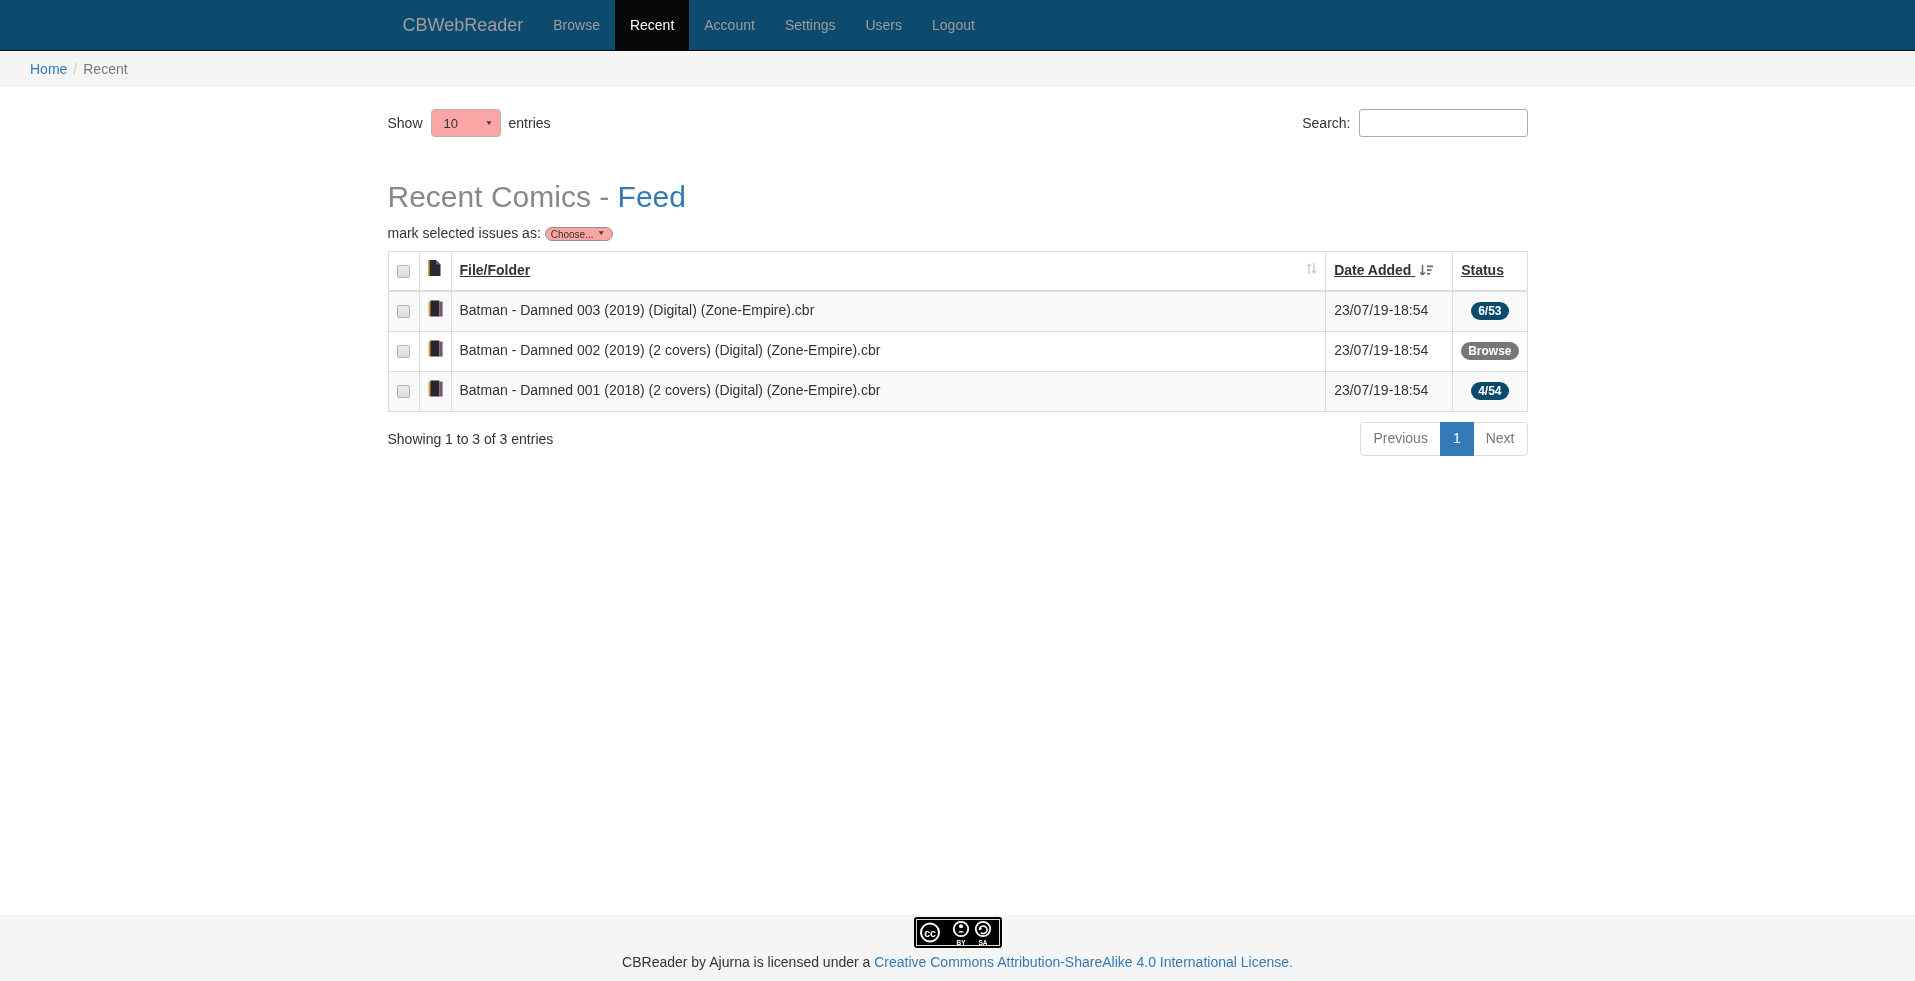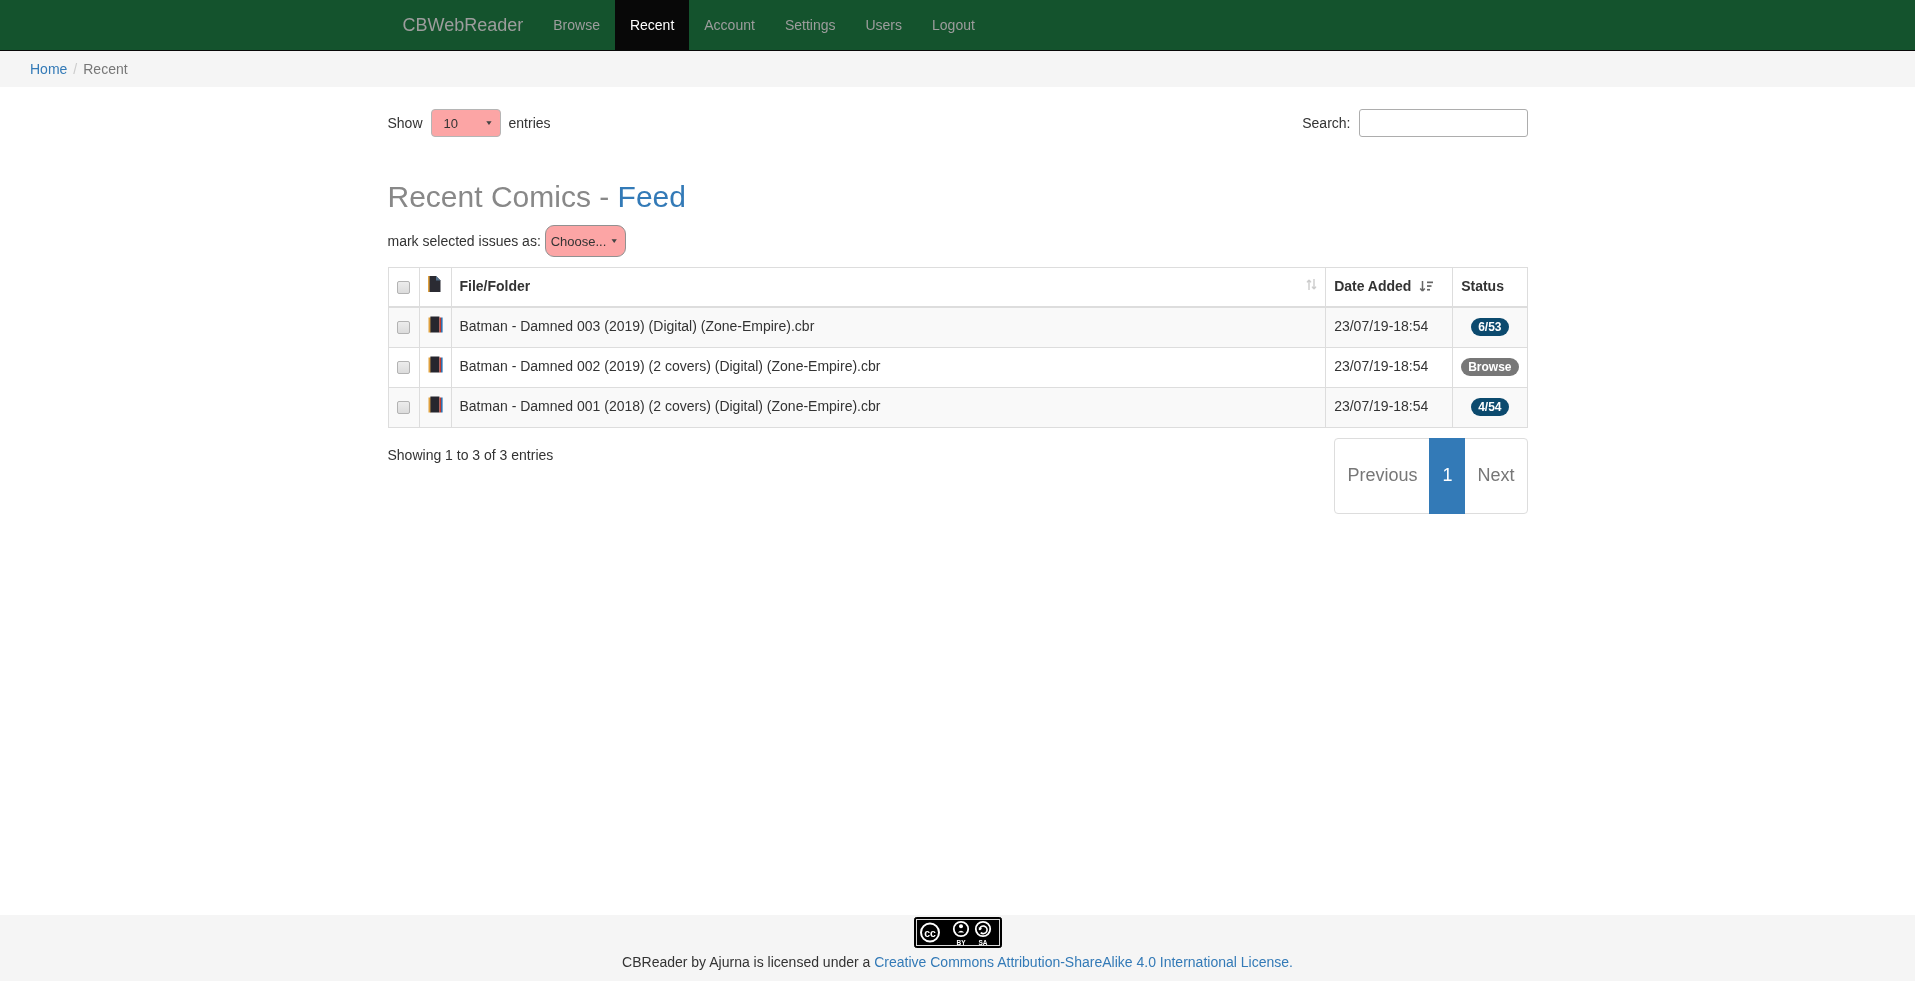--- a/index.html
+++ b/index.html
@@ -8,21 +8,21 @@
     font-family: "Liberation Sans", sans-serif;
     font-size: 14px;
     color: #333;
     background: #fff;
     min-height: 981px;
     position: relative;
   }
   a { color:#337ab7; text-decoration:none; }
 
   
-  .navbar { height:51px; background:#14532d; border-bottom:1px solid #080808;text-align:center; }
+  .navbar { height:51px; background:#0c4a6e; border-bottom:1px solid #080808;text-align:center; }
   .navbar-inner { width:1170px; margin:0 auto; padding:0 15px; display:flex; align-items:stretch; }
   .brand { color:#9d9d9d; font-size:18px; line-height:20px; padding:15px; white-space:nowrap; cursor:pointer; }
   .nav { display:flex; list-style:none; margin:0; padding:0; }
   .nav li { display:block; }
   .nav li span { display:block; color:#9d9d9d; padding:15px; font-size:14px; line-height:20px; cursor:pointer; }
   .nav li.active span { background:#080808; color:#fff; }
 
   
   .breadcrumb-bar { background:#f5f5f5; padding:8px 30px; line-height:20px; }
   .breadcrumb-bar .sep { color:#ccc; padding:0 6px; }
@@ -43,26 +43,26 @@
   select {
     appearance:none; -webkit-appearance:none; -moz-appearance:none;
     font-family:"Liberation Sans", sans-serif; background:#fca5a5; color:#333;
   }
   .len-select { width:70px; height:28px; border:1px solid #b5b5b5; border-radius:4px; font-size:13px; padding:3px 20px 3px 12px; }
   .search-input { width:169px; height:28px; border:1px solid #adadad; border-radius:3px; padding:4px 8px; font-size:13px; font-family:"Liberation Sans",sans-serif; }
 
   h2.page-title { font-size:30px; font-weight:400; color:#888; margin:43px 0 12px; line-height:1.1; }
 
   .mark-row { margin:0 0 10px; color:#333; }
-  .mark-select { height:32px; border:1px solid #919191; border-radius:9px; font-size:13px; padding:1px 18px 1px 5px; }
+  .mark-select { height:14px; border:1px solid #919191; border-radius:9px; font-size:10px; padding:1px 18px 1px 5px; }
 
   
   table.comics { width:100%; border-collapse:collapse; border:1px solid #ddd; }
   table.comics th, table.comics td { border:1px solid #ddd; padding:8px; line-height:1.42857; vertical-align:middle; }
-  table.comics th { border-bottom-width:2px; text-align:left; font-weight:bold; color:#333; cursor:pointer; }
+  table.comics th { border-bottom-width:2px; text-align:left; font-weight:bold; color:#333; cursor:pointer;text-decoration:underline; }
   table.comics tbody tr:nth-child(odd) td { background:#f9f9f9; }
   .col-check { width:31px; text-align:center; }
   .col-icon  { width:30px; text-align:center; }
   .col-date  { width:127px; white-space:nowrap; }
   .col-status{ width:62px; text-align:center; }
   th.col-file { position:relative; }
   .sort-unsorted { position:absolute; right:8px; top:50%; transform:translateY(-50%); }
 
   input[type="checkbox"] {
     appearance:none; -webkit-appearance:none;
@@ -76,21 +76,21 @@
   .badge-progress { background:#0c4a6e; }
   .badge-unread { background:#777; }
 
   .file-cell { color:#333; }
 
   
   .table-foot { display:flex; justify-content:space-between; align-items:flex-start; }
   .showing-info { margin-top:19px; color:#333; }
   .pagination { display:flex; list-style:none; margin:10px 0 0; padding:0; }
   .pagination li span {
-    display:block; padding:24px 12px; font-size:18px; line-height:1.42857;
+    display:block; padding:6px 12px; font-size:14px; line-height:1.42857;
     border:1px solid #ddd; background:#fff; color:#777; margin-left:-1px; cursor:pointer;
   }
   .pagination li:first-child span { border-top-left-radius:4px; border-bottom-left-radius:4px; margin-left:0; }
   .pagination li:last-child span { border-top-right-radius:4px; border-bottom-right-radius:4px; }
   .pagination li.active span { background:#337ab7; border-color:#337ab7; color:#fff; position:relative; z-index:2; }
 
   
   .site-footer {
     position:absolute; bottom:0; left:0; right:0;
     background:#f5f5f5; text-align:center; padding:2px 0 8px;

